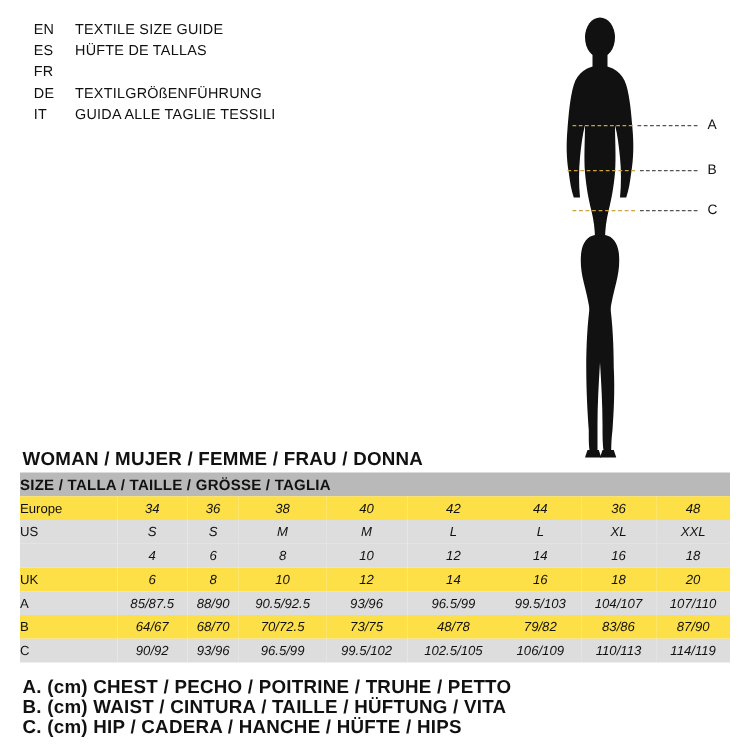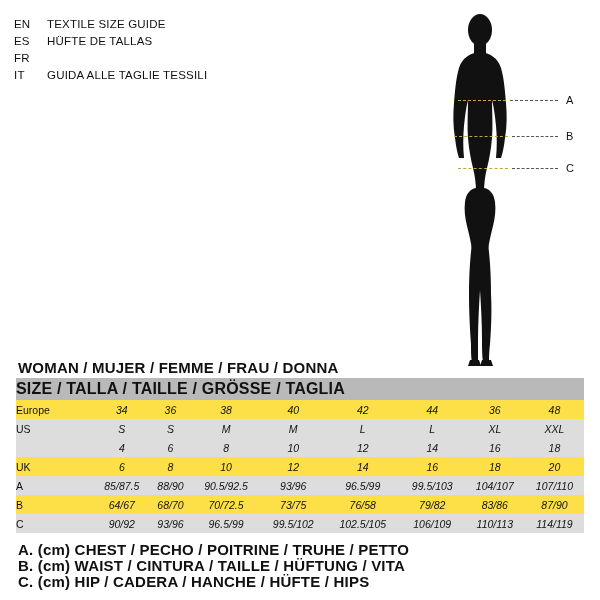--- a/index.html
+++ b/index.html
@@ -16,21 +16,21 @@
   }
   .page {
     position: relative;
     width: 600px;
     height: 600px;
   }
 
   
   .lang-block {
     position: absolute;
-    left: 14px;
+    left: 27px;
     top: 16px;
     width: 300px;
   }
   .lang-row {
     display: flex;
     align-items: baseline;
     height: 17px;
     line-height: 17px;
   }
   .lang-code {
@@ -94,21 +94,21 @@
   table.size-table td {
     padding: 2px 0 2px 0;
     height: 15px;
     color: #111;
   }
   tr.head-row {
     background: #b9b9b9;
   }
   tr.head-row td {
     font-weight: bold;
-    font-size: 16px;
+    font-size: 12px;
     letter-spacing: 0.2px;
   }
   tr.shade td {
     background: #dddddd;
   }
   tr.plain td {
     background: #fde047;
   }
   td.label-col {
     width: 78px;
@@ -144,20 +144,24 @@
     <div class="lang-row">
       <span class="lang-code">EN</span>
       <span class="lang-text">TEXTILE SIZE GUIDE</span>
     </div>
     <div class="lang-row">
       <span class="lang-code">ES</span>
       <span class="lang-text">HÜFTE DE TALLAS</span>
     </div>
     <div class="lang-row">
       <span class="lang-code">FR</span>
+    </div>
+    <div class="lang-row">
+      <span class="lang-code">DE</span>
+      <span class="lang-text">TEXTILGRÖßENFÜHRUNG</span>
     </div>
     <div class="lang-row">
       <span class="lang-code">IT</span>
       <span class="lang-text">GUIDA ALLE TAGLIE TESSILI</span>
     </div>
   </div>
 
   <div class="figure-wrap">
     <svg class="figure-svg" width="160" height="360" viewBox="0 0 160 360">
 
@@ -298,21 +302,21 @@
         <td class="val">104/107</td>
         <td class="val">107/110</td>
       </tr>
 
       <tr class="plain">
         <td class="label-col">B</td>
         <td class="val">64/67</td>
         <td class="val">68/70</td>
         <td class="val">70/72.5</td>
         <td class="val">73/75</td>
-        <td class="val">76/58</td>
+        <td class="val">48/78</td>
         <td class="val">79/82</td>
         <td class="val">83/86</td>
         <td class="val">87/90</td>
       </tr>
 
       <tr class="shade">
         <td class="label-col">C</td>
         <td class="val">90/92</td>
         <td class="val">93/96</td>
         <td class="val">96.5/99</td>

